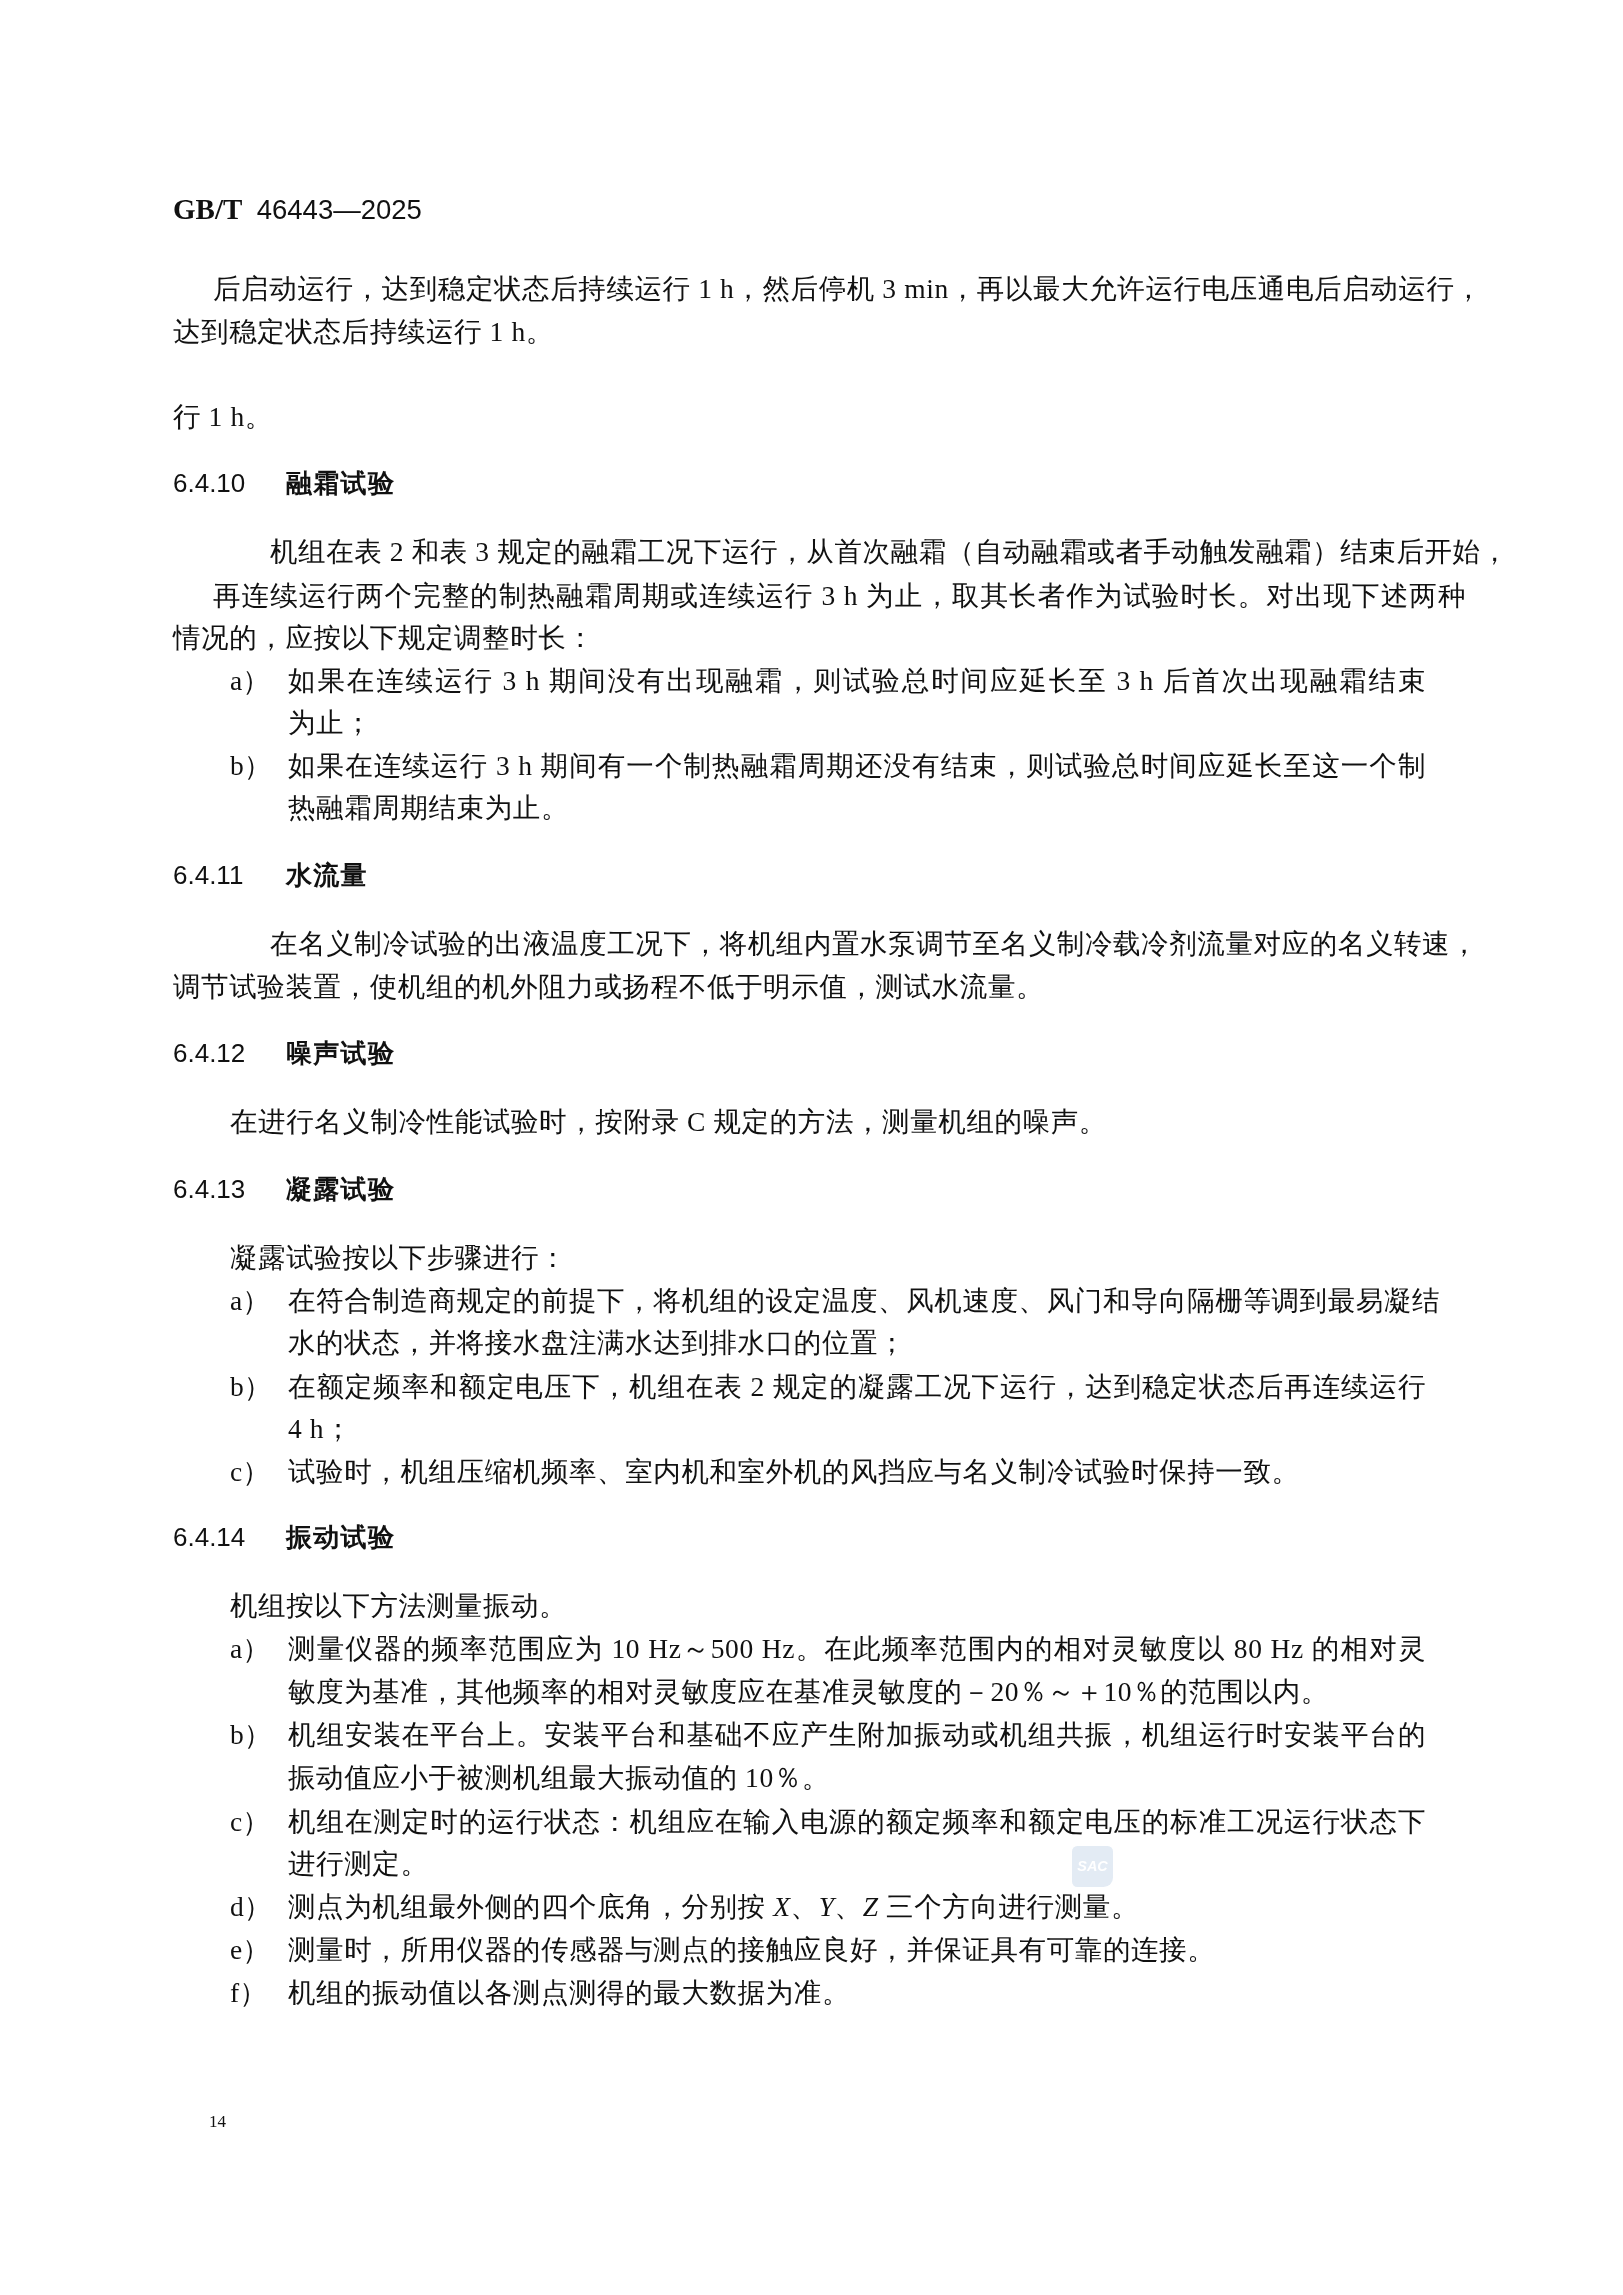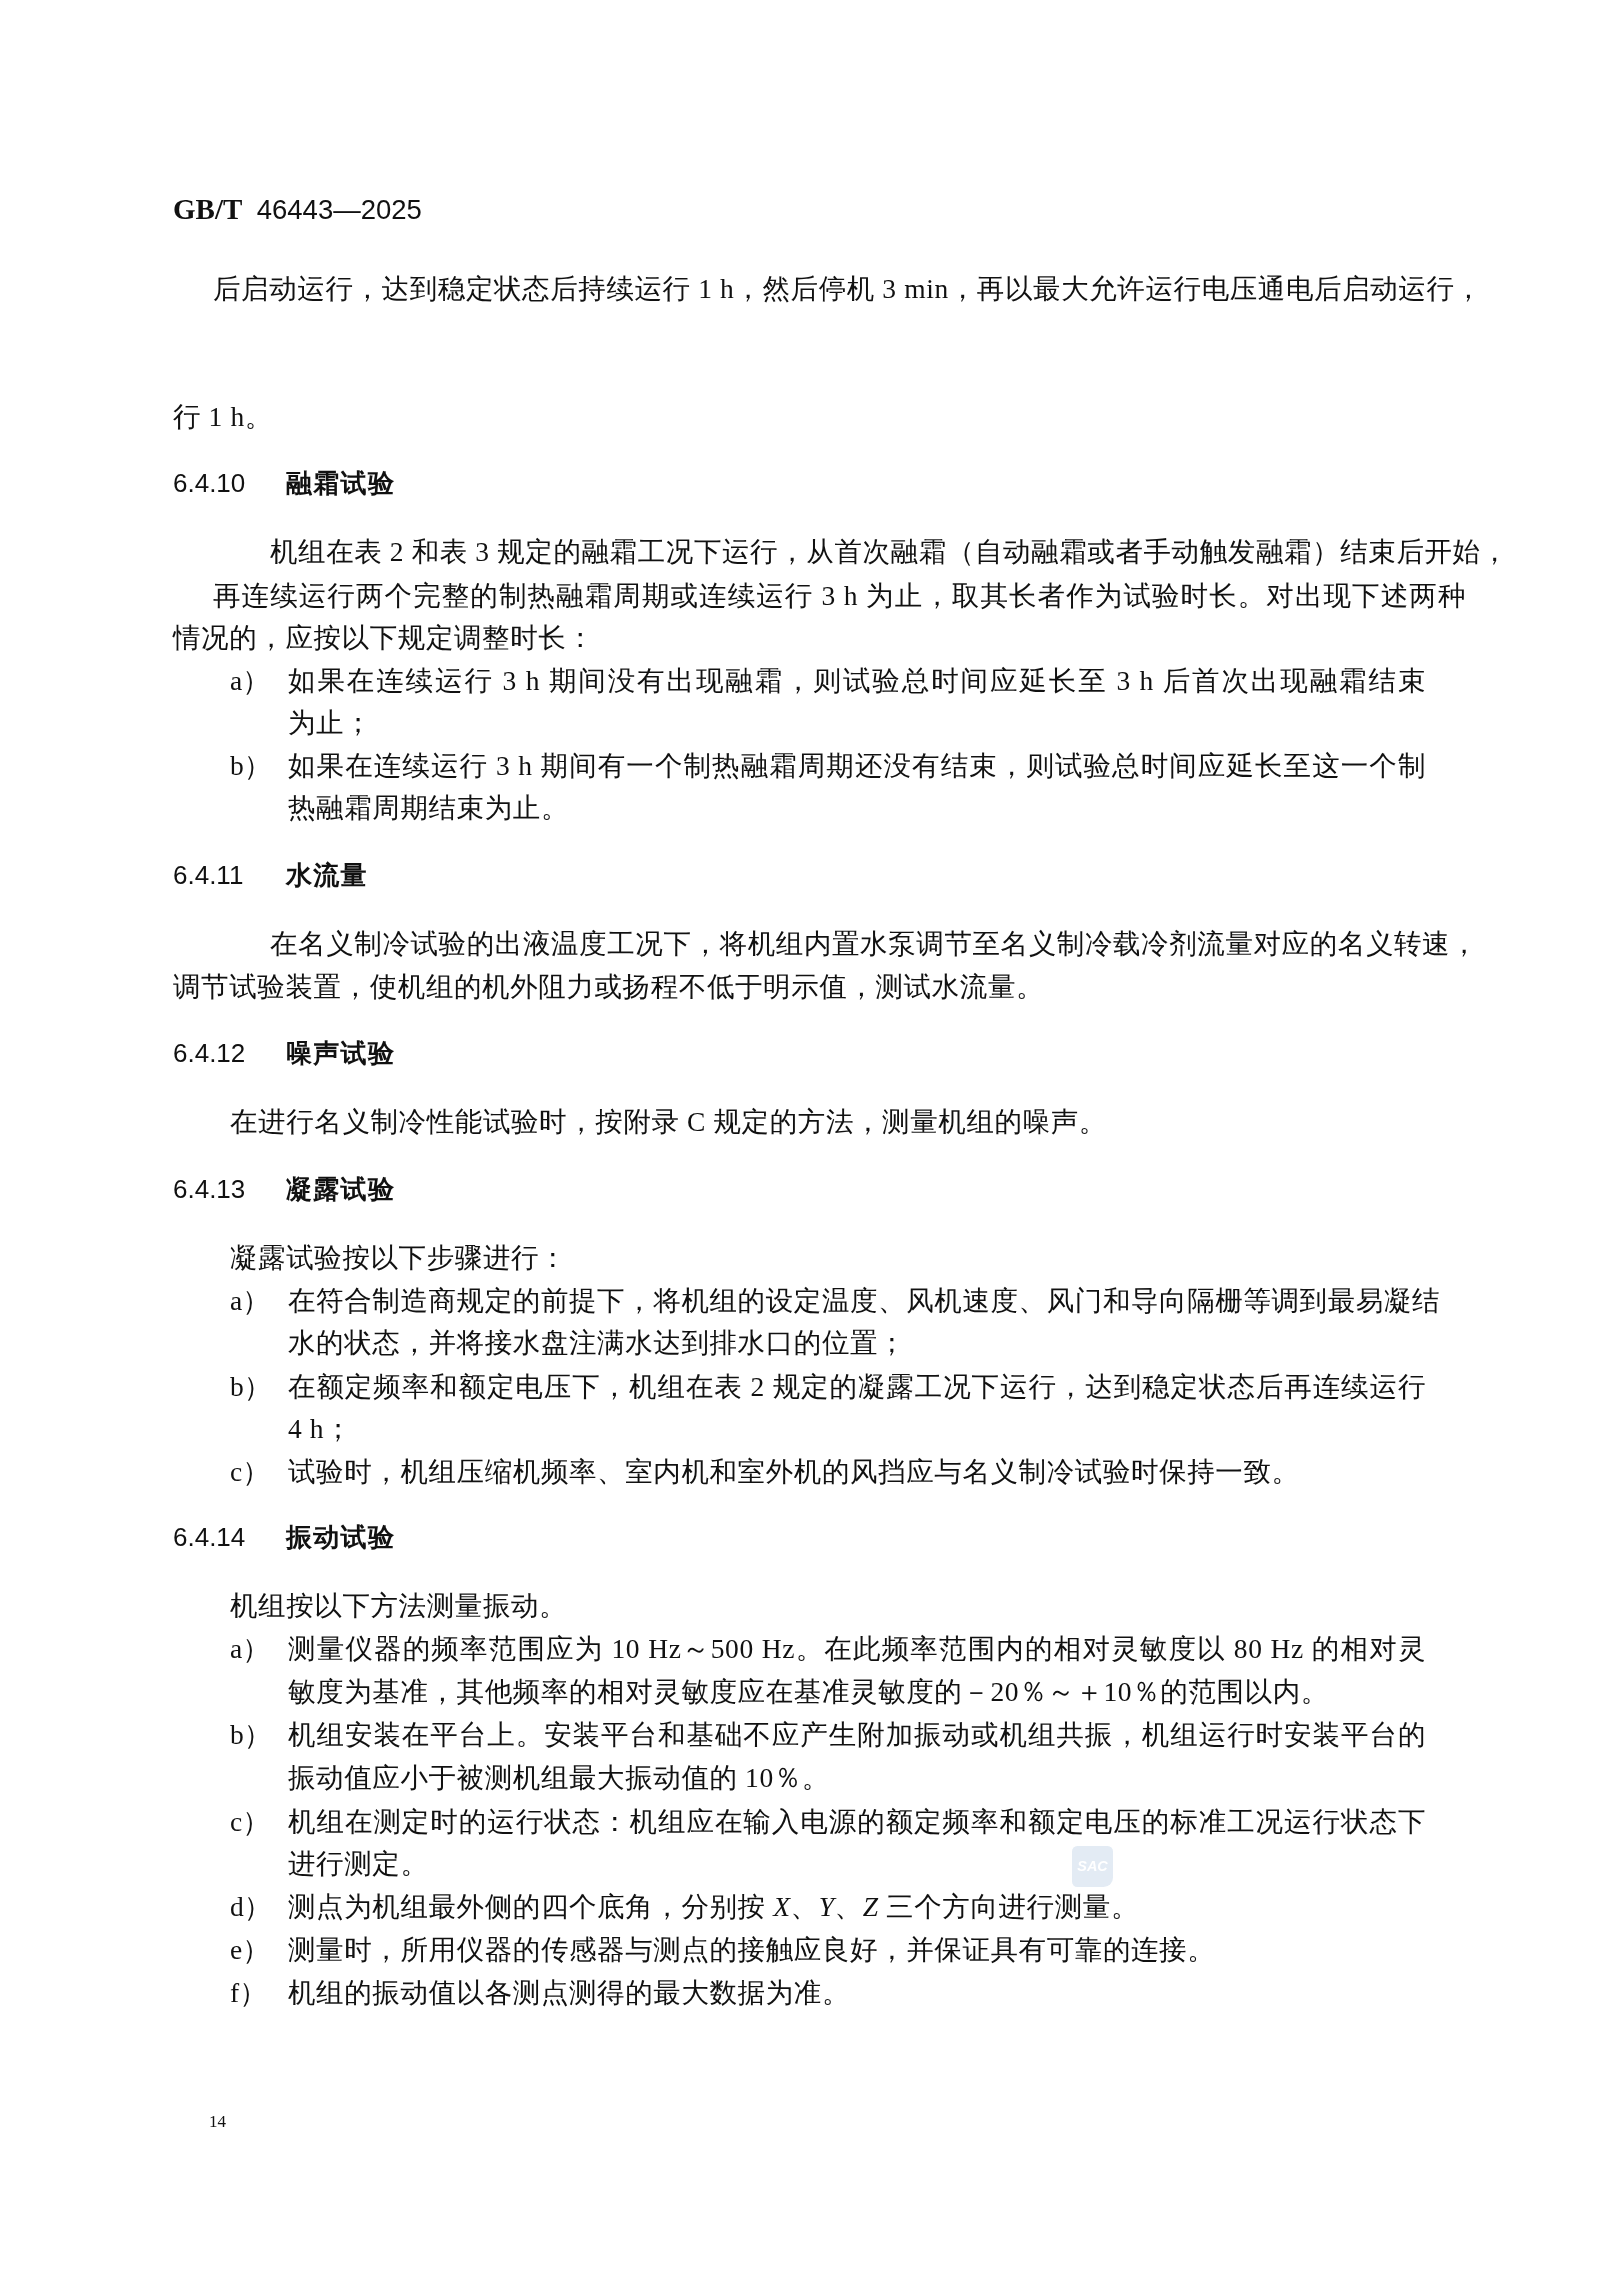--- a/index.html
+++ b/index.html
@@ -33,20 +33,21 @@
 </head>
 <body>
 
 <div class="page">
 
   <div class="docno">
     <span class="gbt">GB/T</span><span class="code">46443—2025</span>
   </div>
 
   <div class="ln just" style="top:269px">后启动运行，达到稳定状态后持续运行 1 h，然后停机 3 min，再以最大允许运行电压通电后启动运行，</div>
+  <div class="ln" style="top:312px">达到稳定状态后持续运行 1 h。</div>
   <div class="ln" style="top:397px">行 1 h。</div>
 
   <div class="head" style="top:464px">
     <span class="num">6.4.10</span><span class="title">融霜试验</span>
   </div>
   <div class="ln indent just" style="top:532px">机组在表 2 和表 3 规定的融霜工况下运行，从首次融霜（自动融霜或者手动触发融霜）结束后开始，</div>
   <div class="ln just" style="top:576px">再连续运行两个完整的制热融霜周期或连续运行 3 h 为止，取其长者作为试验时长。对出现下述两种</div>
   <div class="ln" style="top:618px">情况的，应按以下规定调整时长：</div>
 
   <div class="item" style="top:661px">

